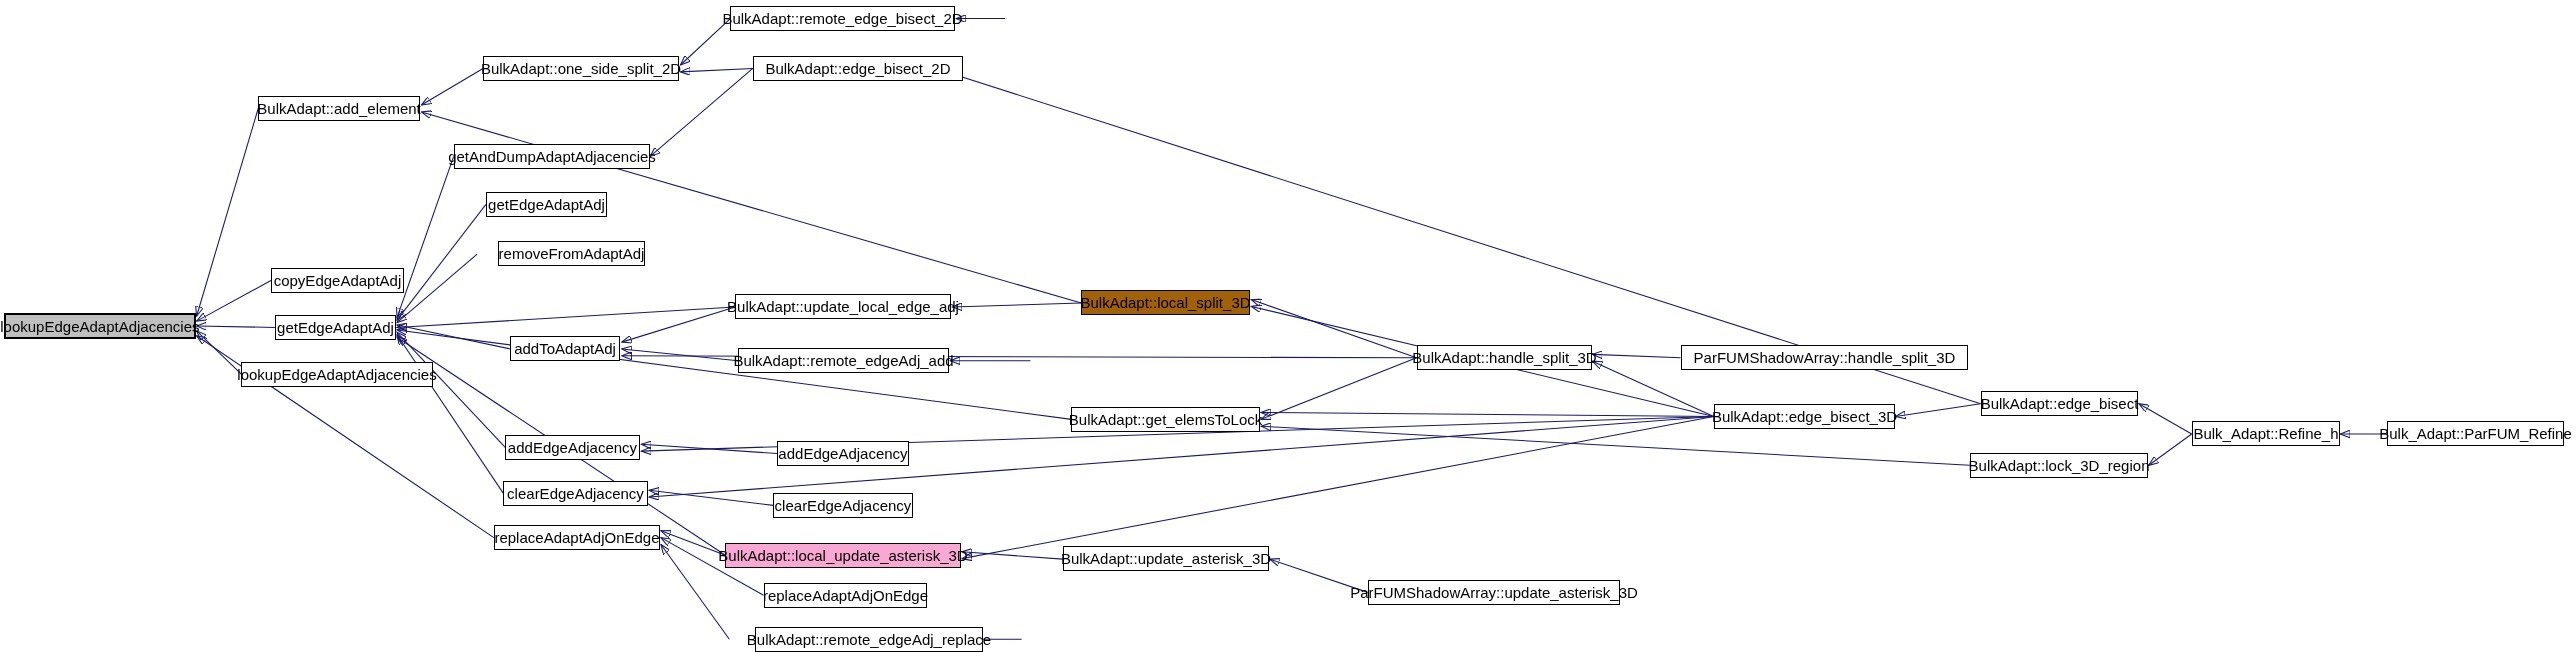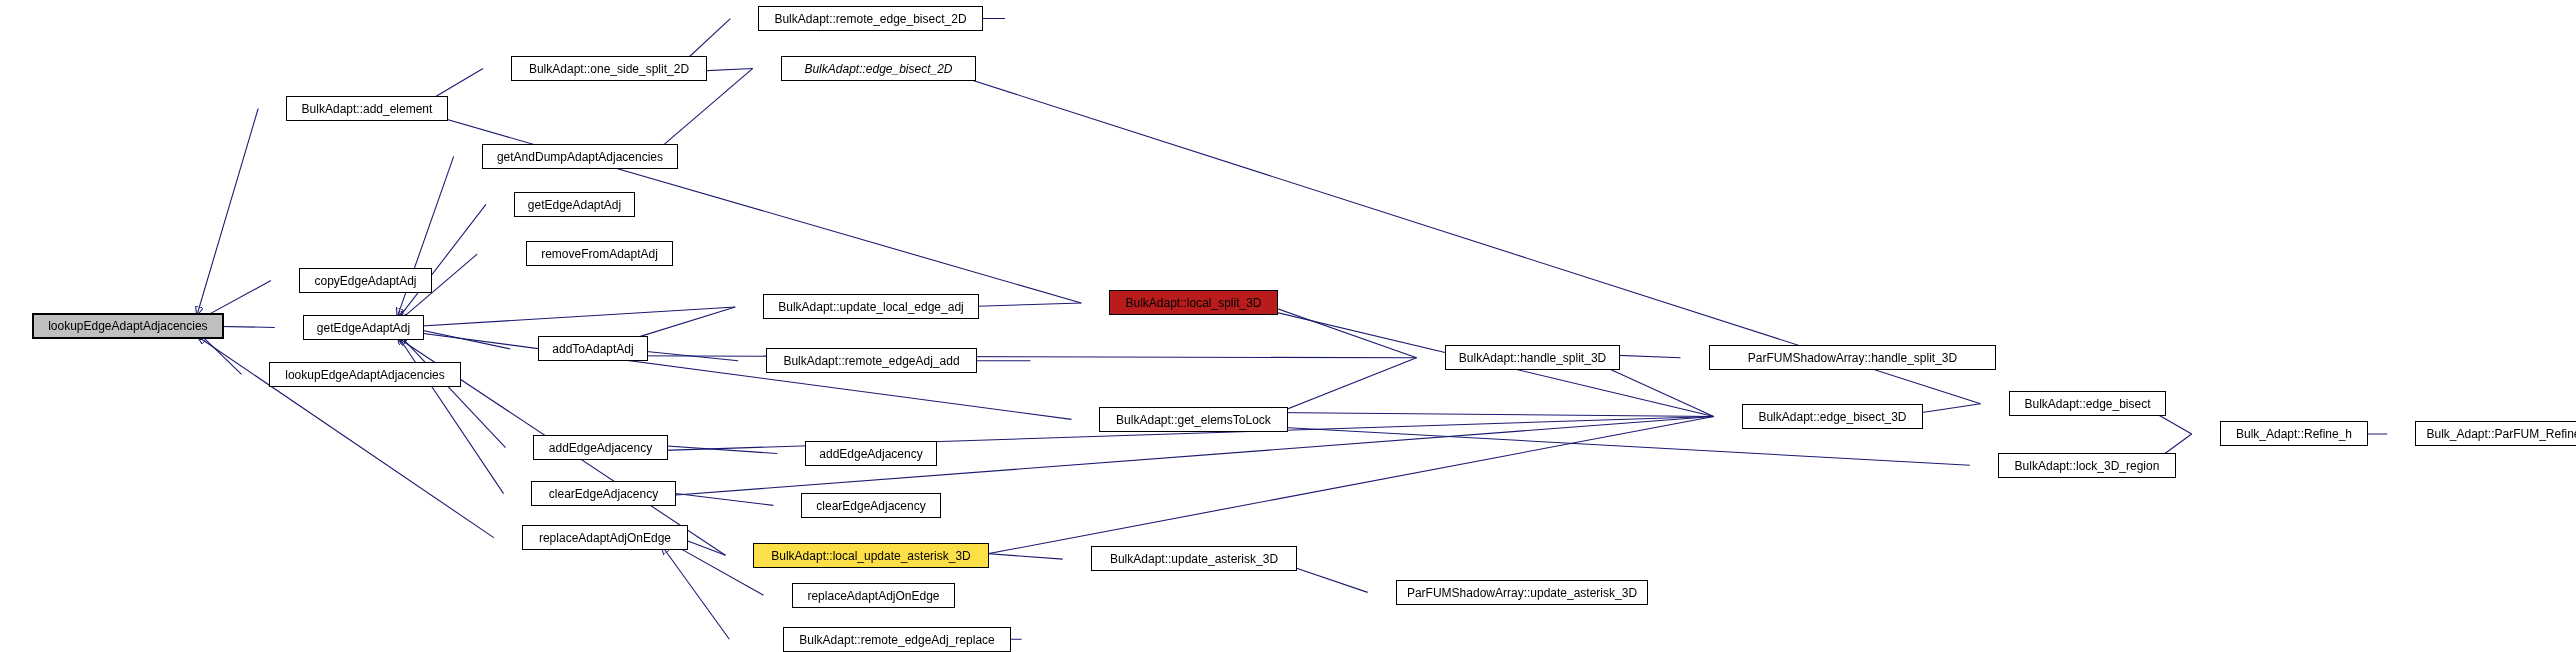--- a/index.html
+++ b/index.html
@@ -11,27 +11,26 @@
     overflow:hidden;
   }
   #edges-layer{position:absolute;left:0;top:0;width:2576px;height:652px;z-index:1;}
   #edges-layer path{fill:none;stroke:#191970;stroke-width:1.1;marker-end:url(#arrowhead);}
   .node{
     position:absolute;
     box-sizing:border-box;
     border:1px solid #000000;
     background:#ffffff;
     color:#000000;
-    font-size:12px;
+    font-size:15px;
     line-height:1;
     display:flex;align-items:center;justify-content:center;
     white-space:nowrap;
     z-index:2;
     cursor:pointer;
-    margin-left:28px;
   }
   .node.hl{
     background:#bfbfbf;
     border-width:2px;
     cursor:default;
   }
 </style>
 </head>
 <body>
 
@@ -90,36 +89,36 @@
       <path d="M1753,426 Q1368.5,498.75 984,571.5" stroke="#191970"></path>
       <path d="M1399,606 Q1349,589 1299,572" stroke="#191970"></path>
       <path d="M1045,654 Q1012.5,654 980,654" stroke="#191970"></path>
     </svg>
 <div class="node hl" style="left: 3.9px; top: 313px; width: 192px; height: 26px; background: rgb(191, 191, 191); border-color: rgb(0, 0, 0);">lookupEdgeAdaptAdjacencies</div>
     <div class="node" style="left: 271px; top: 268px; width: 133px; height: 25.4px; background: rgb(255, 255, 255); border-color: rgb(0, 0, 0);">copyEdgeAdaptAdj</div>
     <div class="node" style="left: 275px; top: 315px; width: 121px; height: 25.4px; background: rgb(255, 255, 255); border-color: rgb(0, 0, 0);">getEdgeAdaptAdj</div>
     <div class="node" style="left: 241px; top: 362px; width: 192px; height: 25.4px; background: rgb(255, 255, 255); border-color: rgb(0, 0, 0);">lookupEdgeAdaptAdjacencies</div>
     <div class="node" style="left: 258px; top: 96px; width: 162px; height: 25.4px; background: rgb(255, 255, 255); border-color: rgb(0, 0, 0);">BulkAdapt::add_element</div>
     <div class="node" style="left: 483px; top: 56px; width: 196px; height: 25.4px; background: rgb(255, 255, 255); border-color: rgb(0, 0, 0);">BulkAdapt::one_side_split_2D</div>
-    <div class="node" style="left: 753px; top: 56px; width: 195px; height: 25.4px; background: rgb(255, 255, 255); border-color: rgb(0, 0, 0); font-style: italic;">BulkAdapt::edge_bisect_2D</div>
+    <div class="node" style="left: 753px; top: 56px; width: 210px; height: 25.4px; background: rgb(255, 255, 255); border-color: rgb(0, 0, 0);">BulkAdapt::edge_bisect_2D</div>
     <div class="node" style="left: 730px; top: 5.9px; width: 225px; height: 25.4px; background: rgb(255, 255, 255); border-color: rgb(0, 0, 0);">BulkAdapt::remote_edge_bisect_2D</div>
     <div class="node" style="left: 454px; top: 144px; width: 196px; height: 25.4px; background: rgb(255, 255, 255); border-color: rgb(0, 0, 0);">getAndDumpAdaptAdjacencies</div>
     <div class="node" style="left: 486px; top: 192px; width: 121px; height: 25.4px; background: rgb(255, 255, 255); border-color: rgb(0, 0, 0);">getEdgeAdaptAdj</div>
     <div class="node" style="left: 498px; top: 241px; width: 147px; height: 25.4px; background: rgb(255, 255, 255); border-color: rgb(0, 0, 0);">removeFromAdaptAdj</div>
     <div class="node" style="left: 510px; top: 336px; width: 110px; height: 25.4px; background: rgb(255, 255, 255); border-color: rgb(0, 0, 0);">addToAdaptAdj</div>
     <div class="node" style="left: 505px; top: 435px; width: 135px; height: 25.4px; background: rgb(255, 255, 255); border-color: rgb(0, 0, 0);">addEdgeAdjacency</div>
     <div class="node" style="left: 503px; top: 481px; width: 145px; height: 25.4px; background: rgb(255, 255, 255); border-color: rgb(0, 0, 0);">clearEdgeAdjacency</div>
     <div class="node" style="left: 494px; top: 525px; width: 166px; height: 25.4px; background: rgb(255, 255, 255); border-color: rgb(0, 0, 0);">replaceAdaptAdjOnEdge</div>
     <div class="node" style="left: 735px; top: 294px; width: 216px; height: 25.4px; background: rgb(255, 255, 255); border-color: rgb(0, 0, 0);">BulkAdapt::update_local_edge_adj</div>
-    <div class="node" style="left: 1081px; top: 290px; width: 169px; height: 25.4px; background: #b91c1c; border-color: rgb(0, 0, 0);">BulkAdapt::local_split_3D</div>
+    <div class="node" style="left: 1081px; top: 290px; width: 169px; height: 25.4px; background: #a16207; border-color: rgb(0, 0, 0);">BulkAdapt::local_split_3D</div>
     <div class="node" style="left: 738px; top: 348px; width: 211px; height: 25.4px; background: rgb(255, 255, 255); border-color: rgb(0, 0, 0);">BulkAdapt::remote_edgeAdj_add</div>
     <div class="node" style="left: 1071px; top: 407px; width: 189px; height: 25.4px; background: rgb(255, 255, 255); border-color: rgb(0, 0, 0);">BulkAdapt::get_elemsToLock</div>
     <div class="node" style="left: 777px; top: 441px; width: 132px; height: 25.4px; background: rgb(255, 255, 255); border-color: rgb(0, 0, 0);">addEdgeAdjacency</div>
     <div class="node" style="left: 773px; top: 493px; width: 140px; height: 25.4px; background: rgb(255, 255, 255); border-color: rgb(0, 0, 0);">clearEdgeAdjacency</div>
-    <div class="node" style="left: 725px; top: 543px; width: 236px; height: 25.4px; background: #fde047; border-color: rgb(0, 0, 0);">BulkAdapt::local_update_asterisk_3D</div>
+    <div class="node" style="left: 725px; top: 543px; width: 236px; height: 25.4px; background: #f9a8d4; border-color: rgb(0, 0, 0);">BulkAdapt::local_update_asterisk_3D</div>
     <div class="node" style="left: 1063px; top: 546px; width: 206px; height: 25.4px; background: rgb(255, 255, 255); border-color: rgb(0, 0, 0);">BulkAdapt::update_asterisk_3D</div>
     <div class="node" style="left: 764px; top: 583px; width: 163px; height: 25.4px; background: rgb(255, 255, 255); border-color: rgb(0, 0, 0);">replaceAdaptAdjOnEdge</div>
     <div class="node" style="left: 755px; top: 627px; width: 228px; height: 25.4px; background: rgb(255, 255, 255); border-color: rgb(0, 0, 0);">BulkAdapt::remote_edgeAdj_replace</div>
     <div class="node" style="left: 1368px; top: 580px; width: 252px; height: 25.4px; background: rgb(255, 255, 255); border-color: rgb(0, 0, 0);">ParFUMShadowArray::update_asterisk_3D</div>
     <div class="node" style="left: 1417px; top: 345px; width: 175px; height: 25.4px; background: rgb(255, 255, 255); border-color: rgb(0, 0, 0);">BulkAdapt::handle_split_3D</div>
     <div class="node" style="left: 1681px; top: 345px; width: 287px; height: 25.4px; background: rgb(255, 255, 255); border-color: rgb(0, 0, 0);">ParFUMShadowArray::handle_split_3D</div>
     <div class="node" style="left: 1714px; top: 404px; width: 181px; height: 25.4px; background: rgb(255, 255, 255); border-color: rgb(0, 0, 0);">BulkAdapt::edge_bisect_3D</div>
     <div class="node" style="left: 1981px; top: 391px; width: 157px; height: 25.4px; background: rgb(255, 255, 255); border-color: rgb(0, 0, 0);">BulkAdapt::edge_bisect</div>
     <div class="node" style="left: 1970px; top: 453px; width: 178px; height: 25.4px; background: rgb(255, 255, 255); border-color: rgb(0, 0, 0);">BulkAdapt::lock_3D_region</div>
     <div class="node" style="left: 2192px; top: 421px; width: 148px; height: 25.4px; background: rgb(255, 255, 255); border-color: rgb(0, 0, 0);">Bulk_Adapt::Refine_h</div>

